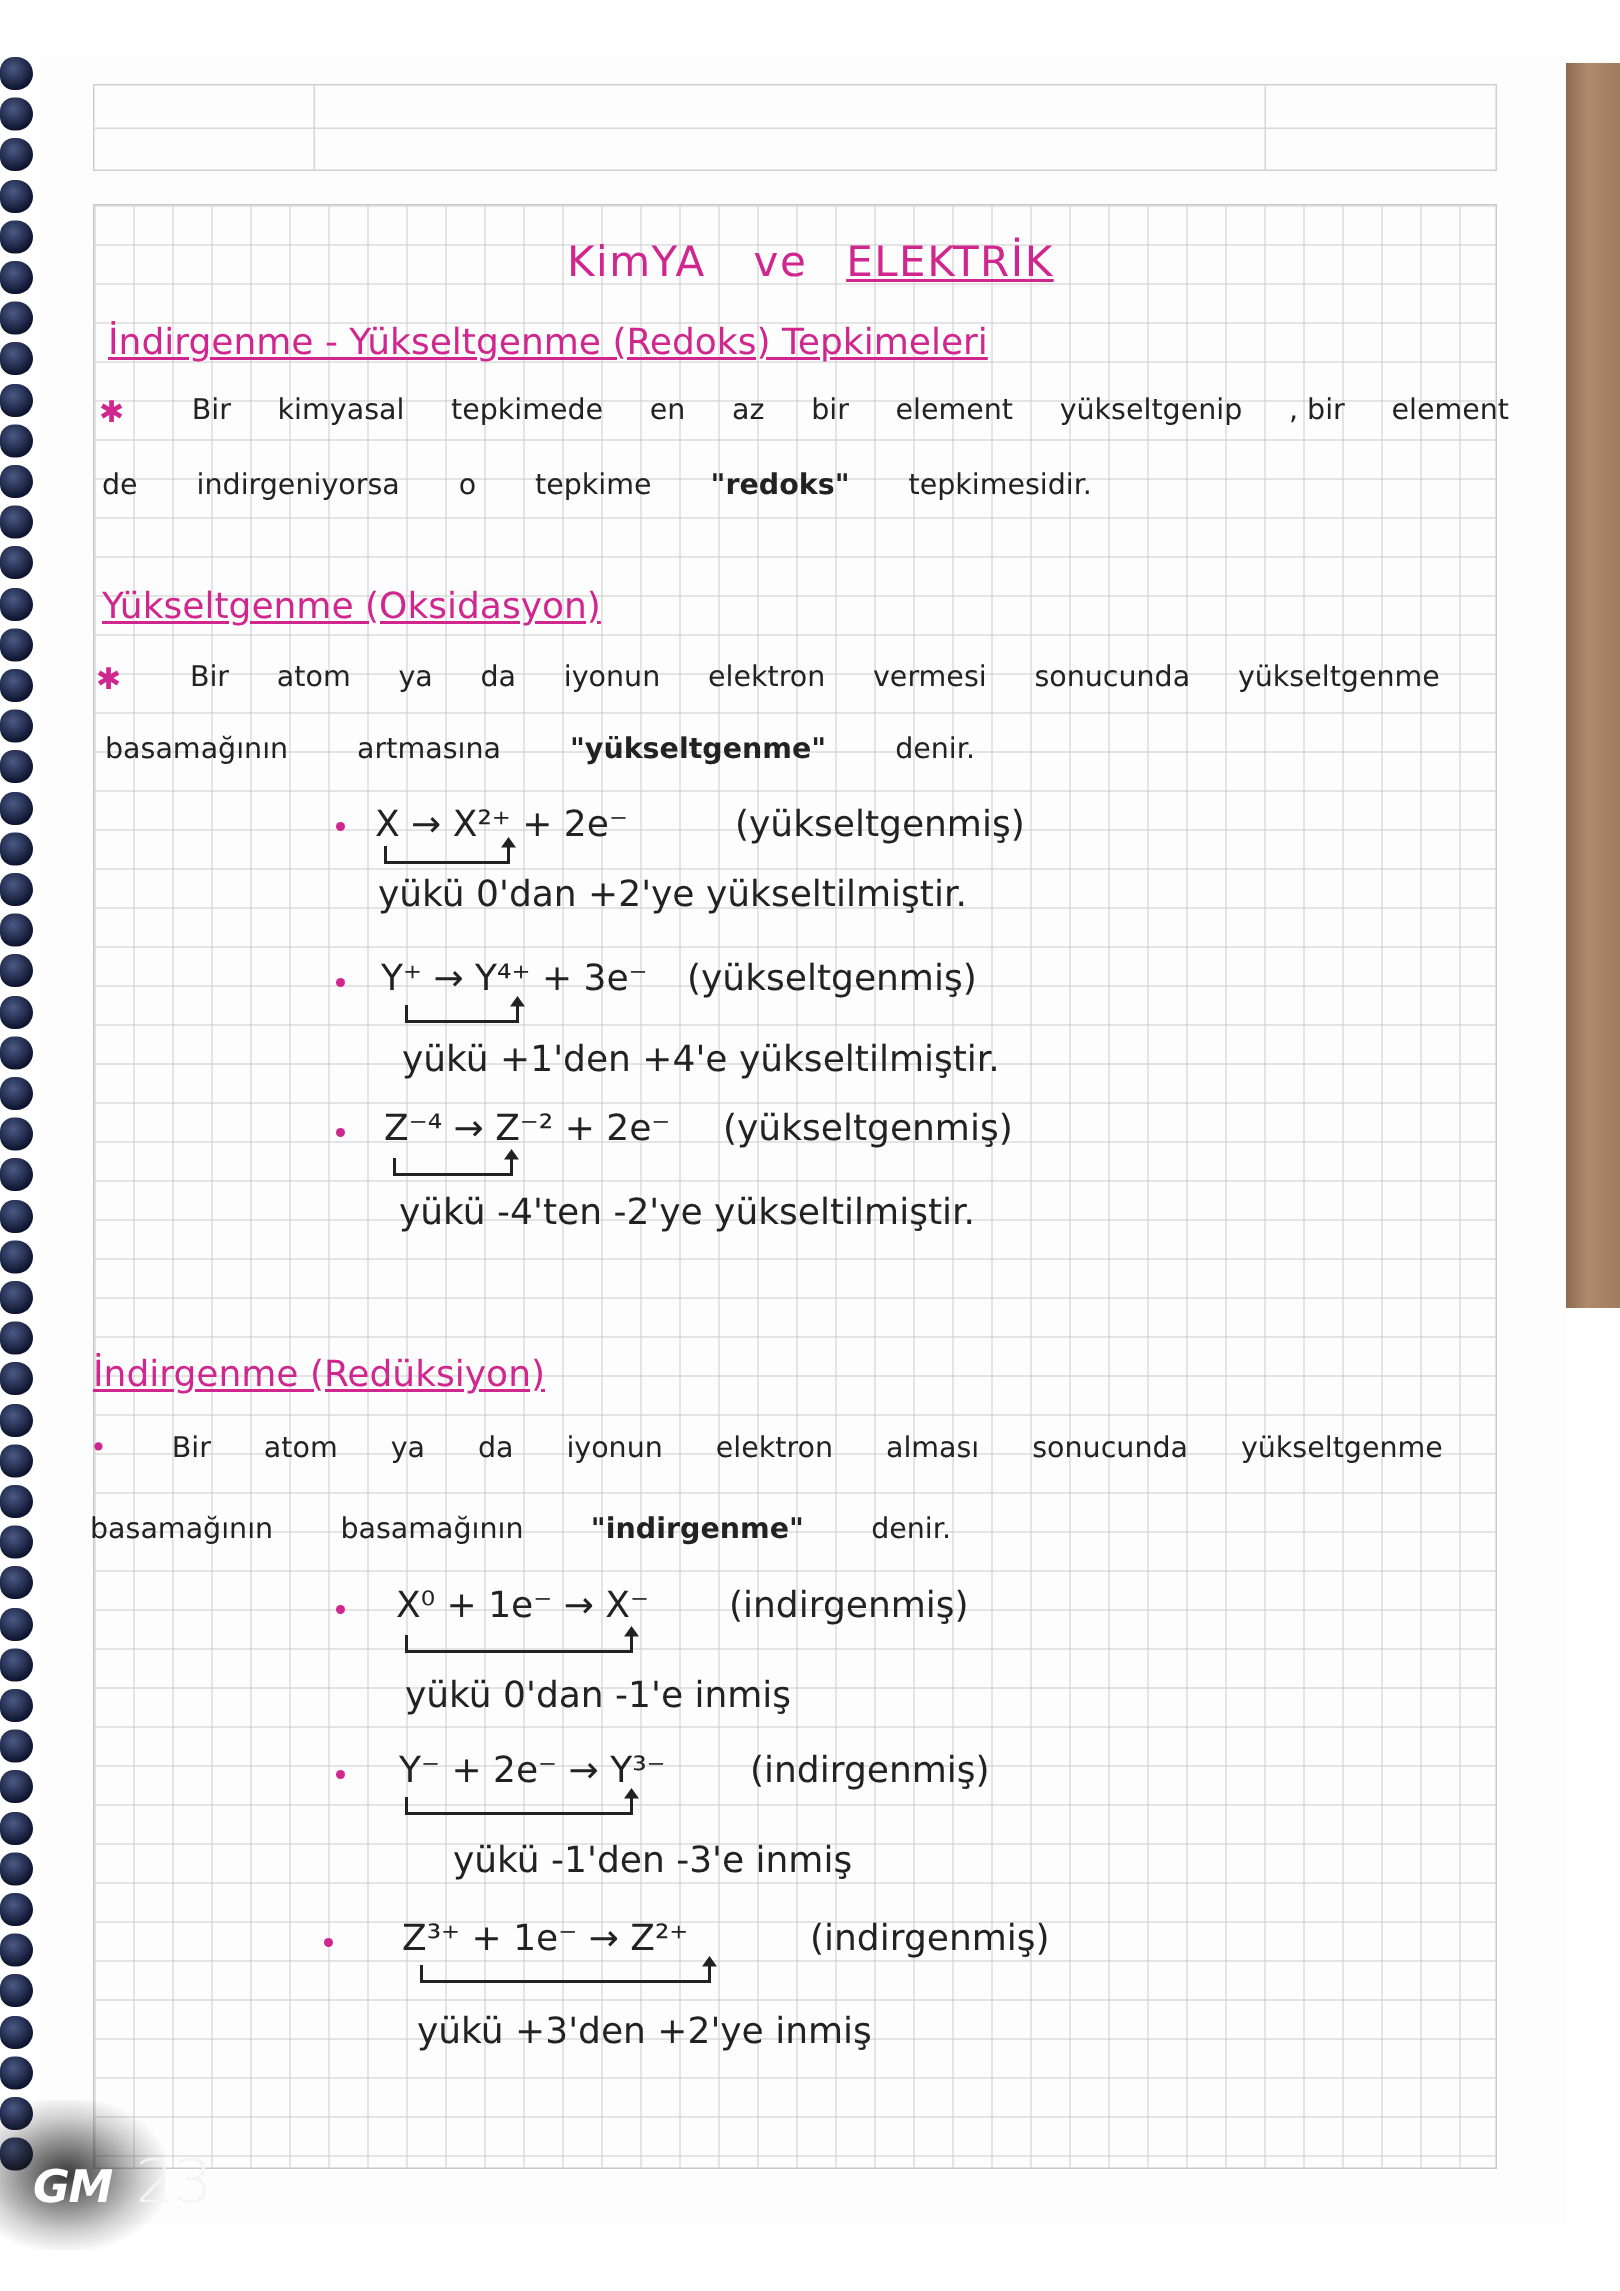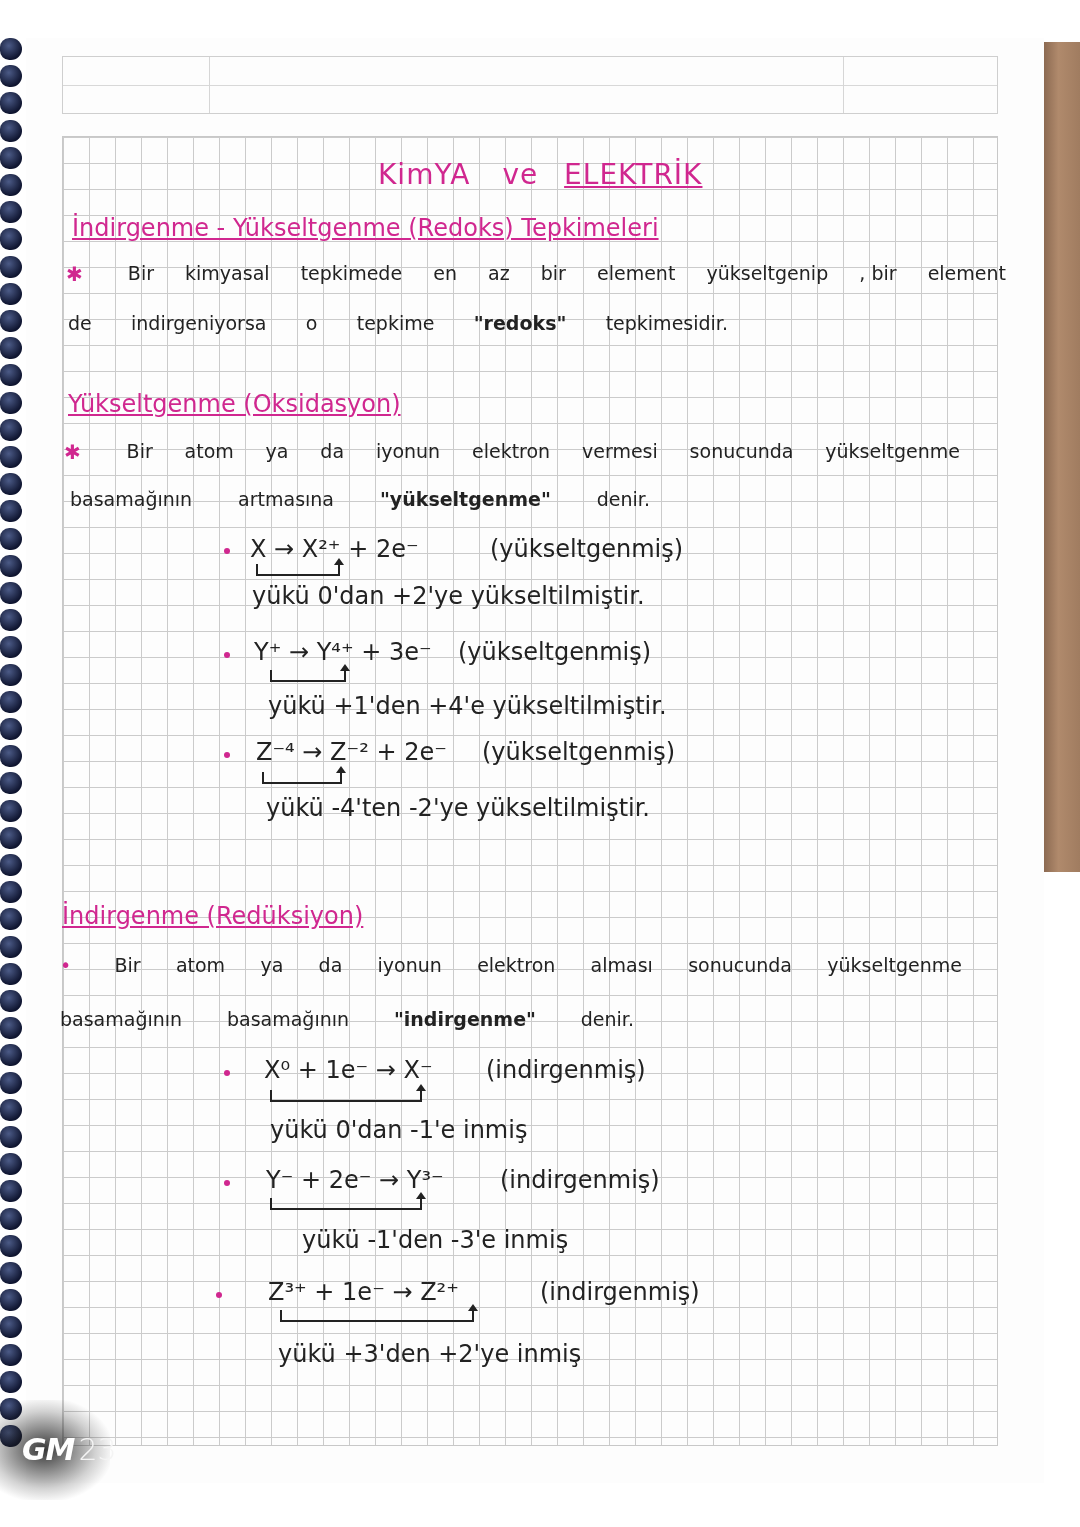--- a/index.html
+++ b/index.html
@@ -29,23 +29,23 @@
     .grid { position: absolute; left: 62px; top: 136px; width: 936px; height: 1310px;
       background-image:
         linear-gradient(to right, #cbcbcb 1px, transparent 1px),
         linear-gradient(to bottom, #cbcbcb 1px, transparent 1px);
       background-size: 26px 26px;
       border: 1px solid #c8c8c8; }
 
     .shadow { position: absolute; left: 0; top: 1400px; width: 110px; height: 100px;
       background: radial-gradient(ellipse at 40% 50%, rgba(20,20,20,0.85), rgba(40,40,40,0.2) 55%, transparent 75%); }
 
-    .watermark { position: absolute; left: 22px; top: 1432px; display: flex; align-items: baseline; gap: 4px; }
+    .watermark { position: absolute; left: 22px; top: 1432px; display: flex; align-items: baseline; gap: 16px; }
     .wm-logo { font-family: "DejaVu Sans", sans-serif; font-style: italic; font-weight: bold; font-size: 30px; color: #ffffff; letter-spacing: -1px; }
-    .wm-num { font-family: "DejaVu Sans", sans-serif; font-size: 30px; color: #f4f4f4; font-weight: 300; }
+    .wm-num { font-family: "DejaVu Sans", sans-serif; font-size: 40px; color: #f4f4f4; font-weight: 300; }
 
     
     .hw { position: absolute; font-family: "DejaVu Sans", sans-serif; white-space: nowrap; }
     .pink { color: #d0278f; }
     .ink { color: #222; }
 
     .title { left: 378px; top: 158px; font-size: 28px; letter-spacing: 1px; }
     .title .u { text-decoration: underline; }
 
     .h2 { font-size: 24px; }

